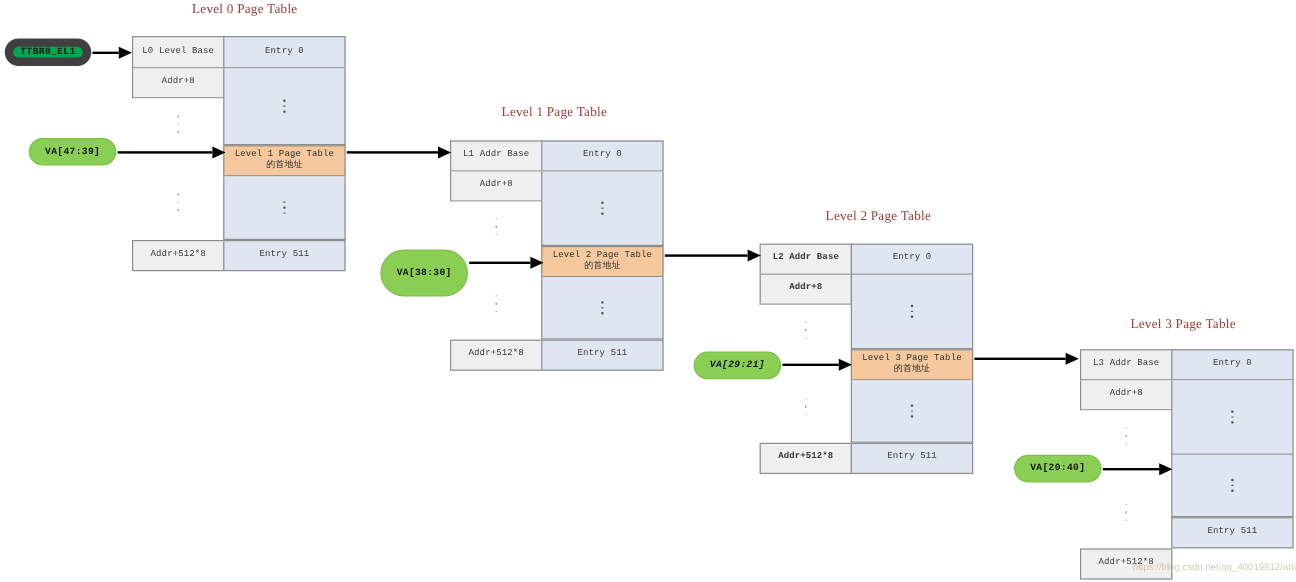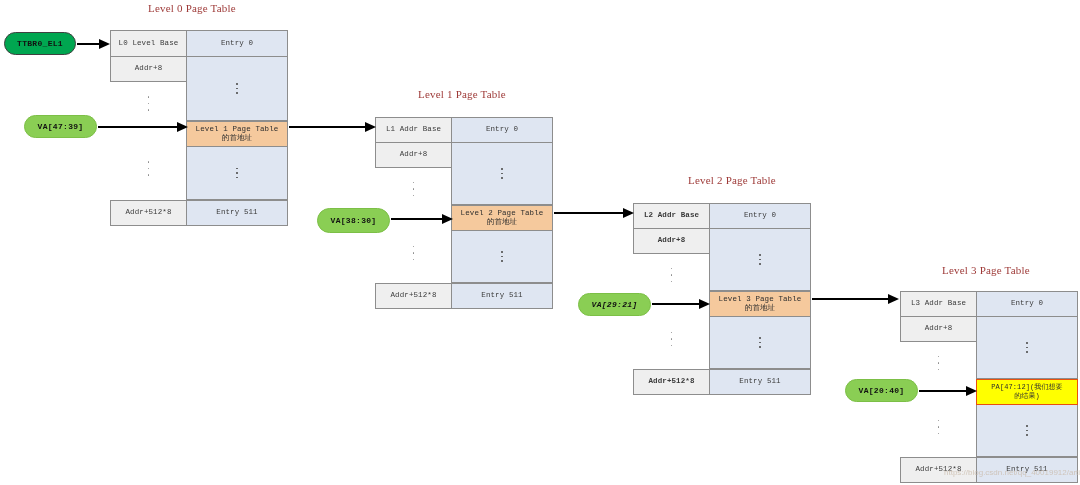--- a/index.html
+++ b/index.html
@@ -112,21 +112,21 @@
     border-radius: 999px;
     font-family: "Liberation Mono", monospace;
     font-size: 8px;
     font-weight: bold;
     color: #111;
     letter-spacing: 0.3px;
     white-space: nowrap;
   }
   .pill.dark {
     background: #00a650;
-    border: 1px solid #404040;
+    border: 7px solid #404040;
   }
   .pill.light {
     background: #8ace54;
     border: 1px solid #7cbf46;
   }
 
   
   .arrow {
     position: absolute;
     height: 0;
@@ -186,21 +186,21 @@
     opacity: 0.75;
     white-space: nowrap;
     pointer-events: none;
   }
 </style>
 </head>
 <body>
 
 <div id="canvas">
 
-  <div class="tbl-title" style="left:148px; top:2px;">Level 0 Page Table</div>
+  <div class="tbl-title" style="left:160px; top:2px;">Level 0 Page Table</div>
 
   <div class="pt" style="left:110px; top:30px; width:178px; height:196px;">
 
     <div class="lcol" style="left:0; width:77px;">
       <div class="cell lcell" style="height:27px;">L0 Level Base</div>
       <div class="cell lcell nb" style="height:25px;">Addr+8</div>
       <div class="ldots" style="height:43px;">
         <i></i>
           <i></i>
           <i></i>
@@ -335,38 +335,34 @@
       <div class="ldots" style="height:9px;"></div>
       <div class="cell lcell" style="height:26px;">Addr+512*8</div>
     </div>
     <div class="rcol" style="left:76px; width:102px;">
       <div class="cell rcell" style="height:26px;">Entry 0</div>
       <div class="cell rcell nb rdots" style="height:62px;">
         <i></i>
           <i></i>
           <i></i>
       </div>
-      <div class="cell rcell nb yellow" style="height:26px; flex-direction:column;">
-        <span>PA[47:12](我们想要</span>
-        <span>的结果)</span>
-      </div>
       <div class="cell rcell nb rdots" style="height:52px;">
         <i></i>
           <i></i>
           <i></i>
       </div>
       <div class="cell rcell" style="height:26px;">Entry 511</div>
     </div>
   </div>
 
   <div class="pill dark" style="left:4px; top:32px; width:72px; height:23px;">TTBR0_EL1</div>
 
   <div class="pill light" style="left:24px; top:115px; width:73px; height:23px;">VA[47:39]</div>
 
-  <div class="pill light" style="left:317px; top:208px; width:73px; height:25px;">VA[38:30]</div>
+  <div class="pill light" style="left:317px; top:208px; width:73px; height:39px;">VA[38:30]</div>
 
   <div class="pill light" style="left:578px; top:293px; width:73px; height:23px;font-style:italic;">VA[29:21]</div>
 
   <div class="pill light" style="left:845px; top:379px; width:73px; height:23px;">VA[20:40]</div>
 
   <div class="arrow" style="left:77px; top:44px; width:33px;">
     <div class="shaft" style="width:22px;"></div>
     <div class="head" style="left:22px;"></div>
   </div>
 

